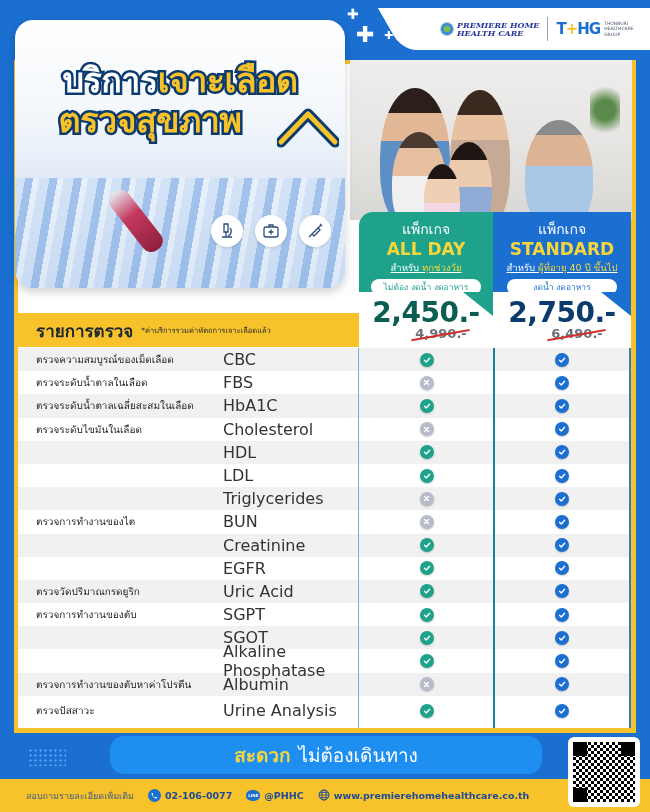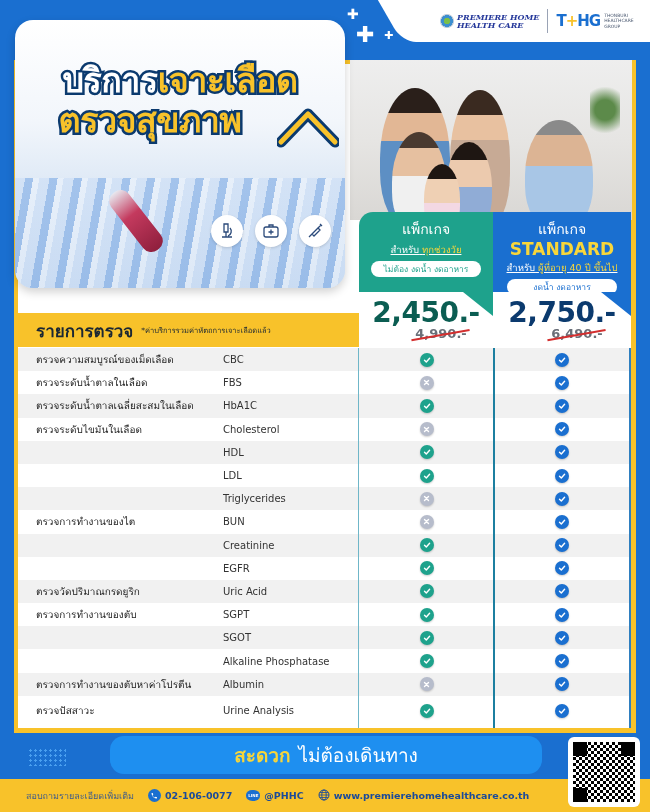--- a/index.html
+++ b/index.html
@@ -19,21 +19,21 @@
     -webkit-text-stroke: 5px #0b3a6e; paint-order: stroke fill; }
   .hero-line .w { color: #ffffff; }
   .hero-line .y { color: #f8c22a; }
   .hero-line.l3 { padding-left: 110px; }
   .house { position: absolute; left: 262px; top: 88px; width: 62px; height: 40px; }
   .hero-icons { position: absolute; left: 196px; top: 195px; display: flex; gap: 12px; z-index: 2; }
   .hero-icon { width: 32px; height: 32px; border-radius: 50%; background: #ffffff; display: flex; align-items: center; justify-content: center; box-shadow: 0 1px 3px rgba(0,0,0,0.15); }
 
   
   .plus-big { position: absolute; color: #fff; font-weight: bold; }
-  .logo-bar { position: absolute; left: 420px; top: 0; width: 230px; height: 42px; background: #ffffff; border-bottom-left-radius: 26px; display: flex; align-items: center; padding-left: 20px; gap: 8px; z-index: 2; }
+  .logo-bar { position: absolute; left: 420px; top: 8px; width: 230px; height: 42px; background: #ffffff; border-bottom-left-radius: 26px; display: flex; align-items: center; padding-left: 20px; gap: 8px; z-index: 2; }
   .logo-bar::before { content: ""; position: absolute; left: -30px; top: 0; width: 60px; height: 42px; background: #ffffff; transform: skewX(30deg); border-bottom-left-radius: 14px; z-index: -1; }
   .phhc-logo { display: flex; align-items: center; gap: 3px; }
   .phhc-tree { width: 14px; height: 14px; border-radius: 50%; background: radial-gradient(circle, #7bbf4a 0 30%, #3c8fd0 31% 60%, #b5c4d5 61%); }
   .phhc-text { font-family: "DejaVu Serif", "Liberation Serif", serif; font-style: italic; font-weight: bold; font-size: 8px; line-height: 8px; color: #25389a; }
   .logo-sep { width: 1px; height: 24px; background: #9aa3b5; }
   .thg-logo { display: flex; align-items: center; gap: 4px; }
   .thg-mark { font-weight: bold; font-size: 15px; color: #1a6fd0; letter-spacing: -1px; }
   .thg-mark span { color: #f8c22a; }
   .thg-text { font-size: 4.5px; line-height: 5.5px; color: #4a5870; }
 
@@ -68,21 +68,21 @@
   .table-head-title { font-weight: bold; font-size: 17px; color: #1b2733; }
   .table-head-note { font-size: 7.5px; color: #1b2733; }
 
   
   .table { position: absolute; left: 18px; top: 348px; width: 612px; z-index: 2; }
   .row { display: flex; height: 23.2px; align-items: center; }
   .row:nth-child(odd) { background: #f1f1f1; }
   .row:nth-child(even) { background: #ffffff; }
   .row.last { height: 30px; }
   .cell-th { width: 205px; padding-left: 18px; font-size: 10px; color: #222; }
-  .cell-en { width: 136px; font-size: 10px; color: #333; }
+  .cell-en { width: 136px; font-size: 16px; color: #333; }
   .cell-a, .cell-s { width: 135px; display: flex; justify-content: center; }
   .cell-s { width: 136px; }
   .col-div { position: absolute; top: 348px; width: 2px; height: 380px; background: #1c7fa0; z-index: 3; }
   .col-edge { position: absolute; top: 348px; width: 2px; height: 380px; background: #2f7fc0; z-index: 3; }
   .badge { width: 14px; height: 14px; border-radius: 50%; display: flex; align-items: center; justify-content: center; box-shadow: 0 1px 2px rgba(0,0,0,0.2); }
   .badge.ok-a { background: #1ea28c; }
   .badge.ok-s { background: #1a6fd0; }
   .badge.no { background: #b6bccb; }
 
   
@@ -171,20 +171,21 @@
       <div class="hero-icon">
         <svg width="20" height="20" viewBox="0 0 20 20">
             <path d="M4 16 L7 13 M7 13 L13 7 L15 9 L9 15 Z M13 7 L16 4 M15 3 L17 5" fill="none" stroke="#2b4a7a" stroke-width="1.3"></path>
           </svg>
       </div>
     </div>
   </div>
 
   <div class="pkg pkg-allday">
     <div class="pkg-label">แพ็กเกจ</div>
+    <div class="pkg-name">ALL DAY</div>
     <div class="pkg-for"><span>สำหรับ</span> <span class="hl">ทุกช่วงวัย</span></div>
     <div class="pkg-pill">ไม่ต้อง งดน้ำ งดอาหาร</div>
     <div class="pkg-price-box">
       <div class="price">2,450.-</div>
       <div class="old-price"><span>4,990.-</span></div>
     </div>
   </div>
   <div class="pkg pkg-standard">
     <div class="pkg-label">แพ็กเกจ</div>
     <div class="pkg-name">STANDARD</div>

